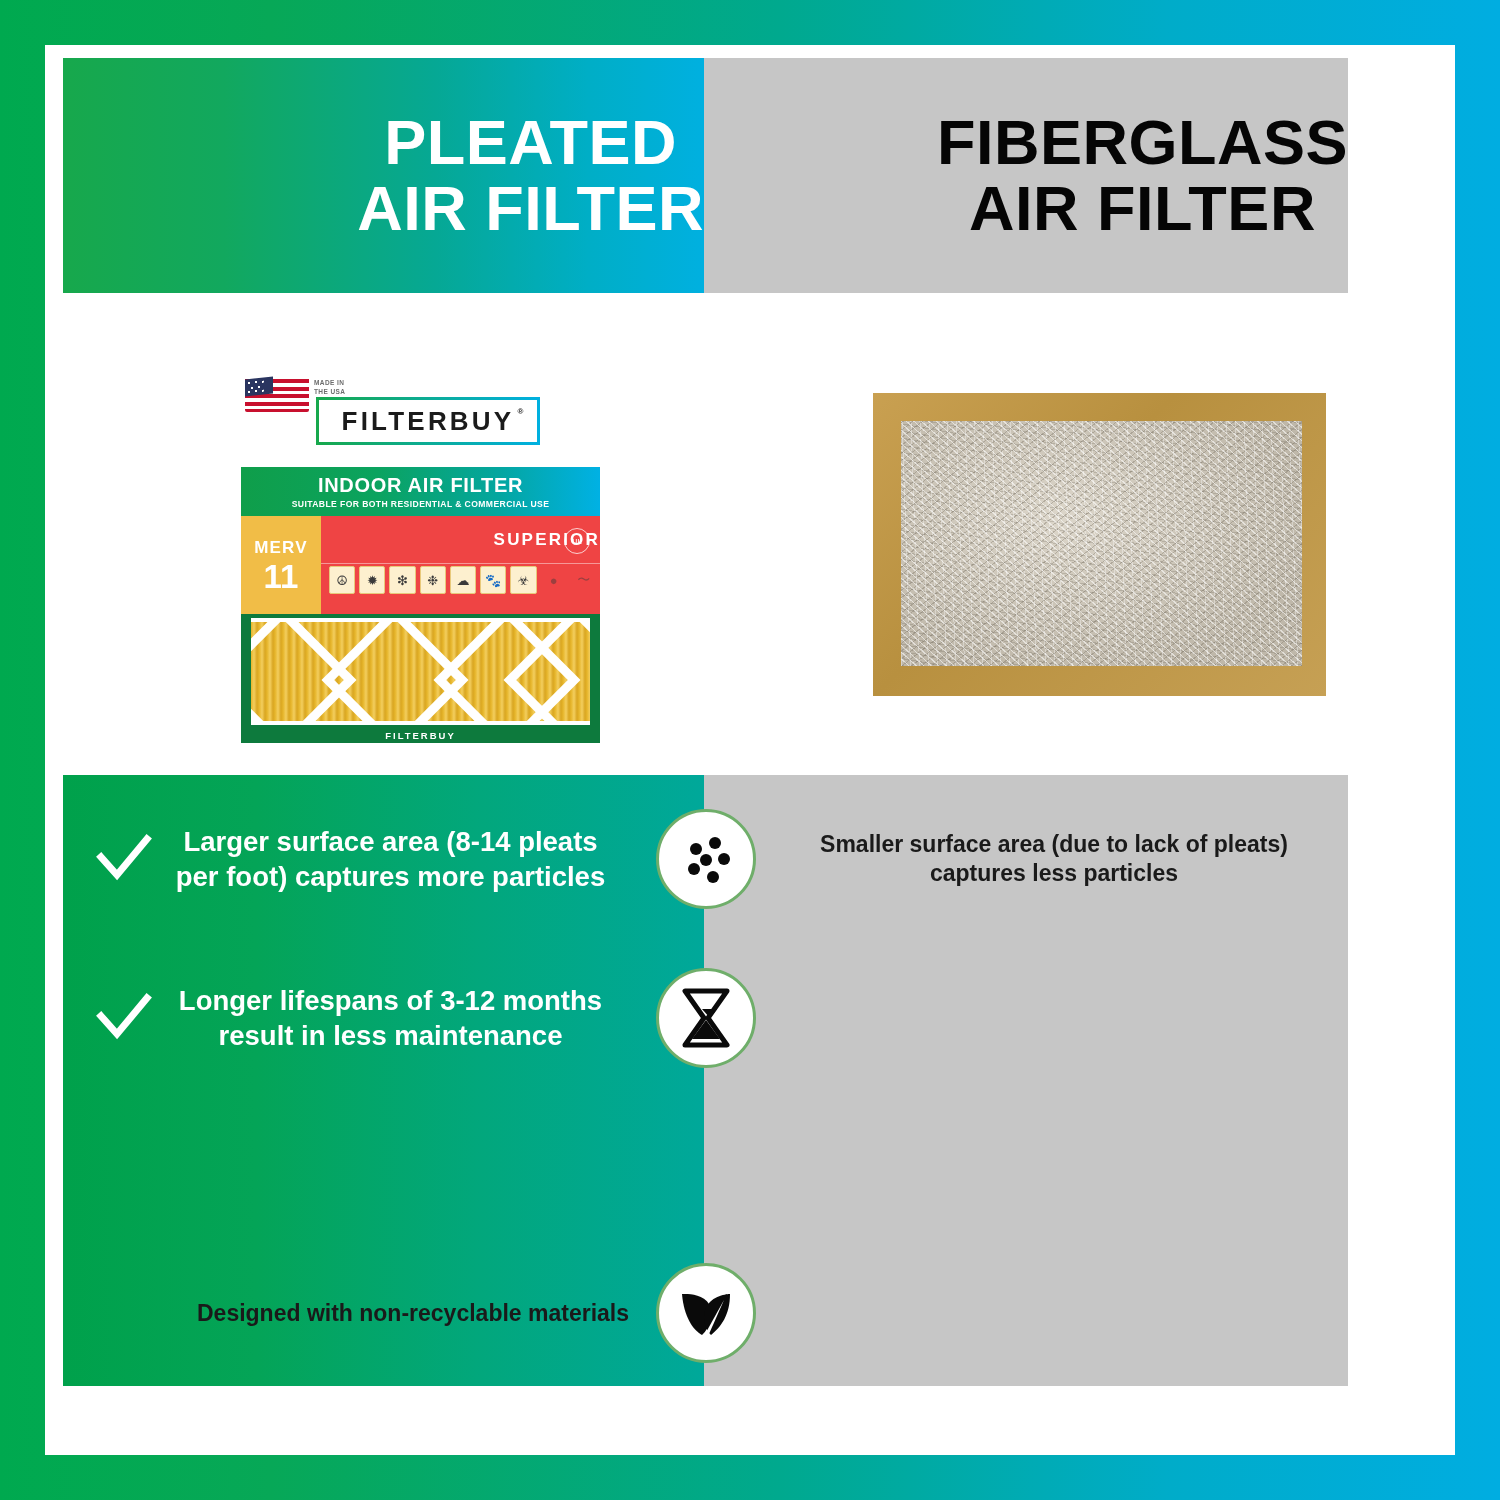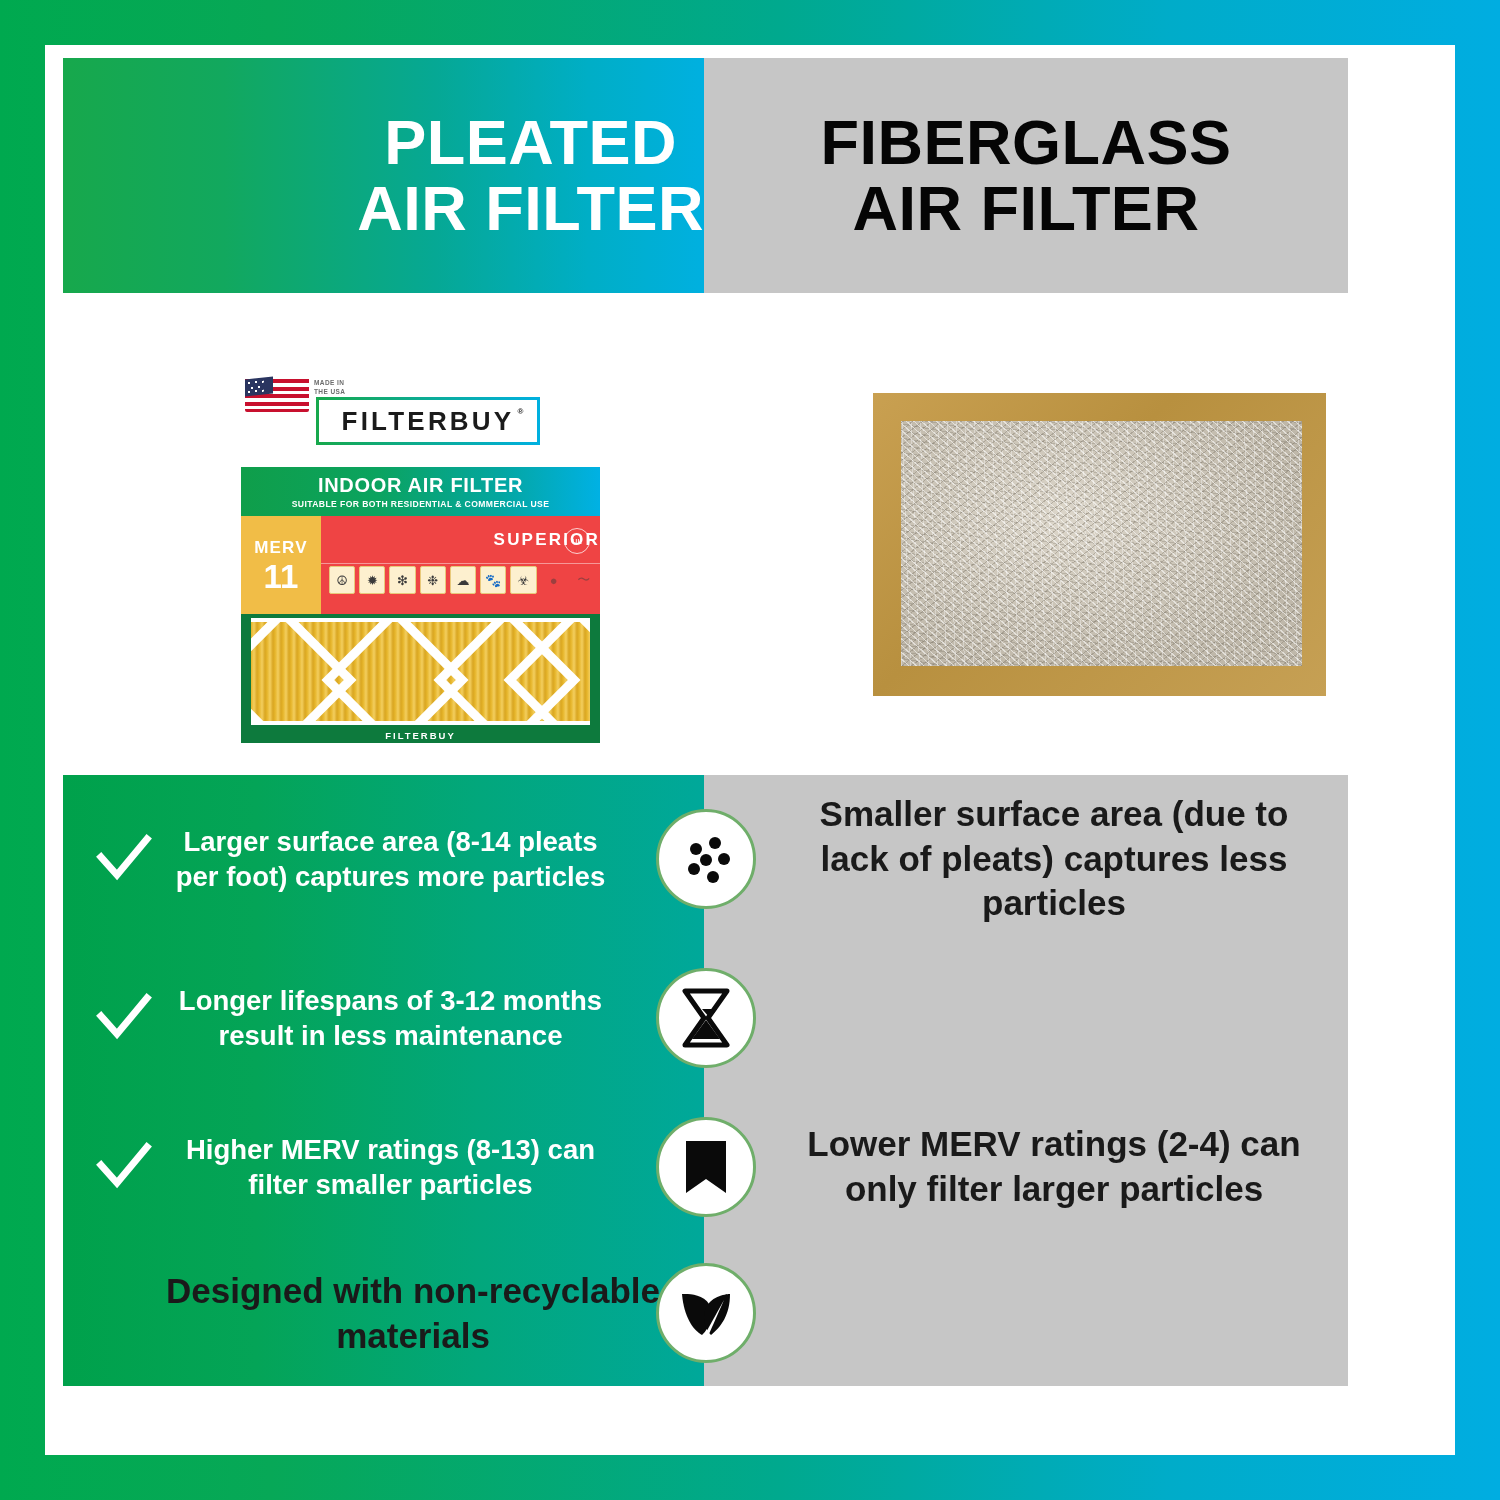--- a/index.html
+++ b/index.html
@@ -26,21 +26,21 @@
     display:flex;
   }
   .hdr-left{
     width:641px;height:100%;
     background:linear-gradient(90deg,#17a84c 0%,#12a85e 25%,#06a894 58%,#00aec6 82%,#00b0e0 100%);
     display:flex;align-items:center;justify-content:flex-end;
   }
   .hdr-right{
     width:644px;height:100%;
     background:#c6c6c6;
-    display:flex;align-items:center;justify-content:center;
+    display:flex;align-items:center;justify-content:flex-end;
   }
   .hdr-title{
     text-align:center;
     font-weight:bold;
     font-size:63px;
     line-height:1.04;
     letter-spacing:0.5px;
     white-space:pre-line;
   }
   .hdr-left .hdr-title{color:#ffffff;}
@@ -223,21 +223,21 @@
   }
   .txt-left{
     flex:1 1 auto;text-align:center;color:#ffffff;
     font-size:27.5px;font-weight:bold;line-height:1.28;
   }
   .cell-right{
     width:644px;padding:0 44px 0 100px;
   }
   .txt-right{
     flex:1 1 auto;text-align:center;color:#1a1a1a;
-    font-size:35px;font-weight:bold;line-height:1.28;
+    font-size:23px;font-weight:bold;line-height:1.28;
   }
   .badge{
     position:absolute;left:50%;transform:translateX(-50%);
     width:100px;height:100px;border-radius:50%;
     background:#ffffff;border:3px solid #6fae6a;
     display:flex;align-items:center;justify-content:center;
     box-sizing:border-box;z-index:5;
   }
 </style>
 </head>
@@ -357,36 +357,20 @@
         </div>
         <div class="badge" style="top:25px;">
           <svg width="58" height="62" viewBox="0 0 58 62">
             <path d="M8 4 H50 L31 31 L50 58 H8 L27 31 Z" fill="none" stroke="#0a0a0a" stroke-width="5" stroke-linejoin="round"></path>
             <path d="M15 52 H43 L29 33 Z" fill="#0a0a0a"></path>
             <path d="M25 22 H40 L33 31 Z" fill="#0a0a0a"></path>
           </svg>
         </div>
       </div>
 
-      <div class="row" style="top:318px;height:148px;">
-        <div class="cell cell-left">
-          <svg class="check" viewBox="0 0 58 58">
-            <path d="M6 27 L22 45 L52 9" stroke="#ffffff" stroke-width="7" fill="none" stroke-linecap="square"></path>
-          </svg>
-          <div class="txt-left">Higher MERV ratings (8-13) can filter smaller particles</div>
-        </div>
-        <div class="cell cell-right">
-          <div class="txt-right">Lower MERV ratings (2-4) can only filter larger particles</div>
-        </div>
-        <div class="badge" style="top:24px;">
-          <svg width="52" height="60" viewBox="0 0 52 60">
-            <path d="M6 4 H46 V56 L26 42 L6 56 Z" fill="#0a0a0a"></path>
-          </svg>
-        </div>
-      </div>
 
       <div class="row" style="top:466px;height:145px;">
         <div class="cell cell-right">
           <div class="txt-right">Designed with non-recyclable materials</div>
         </div>
         <div class="badge" style="top:22px;">
           <svg width="60" height="58" viewBox="0 0 60 58">
             <path d="M6 10 C6 10 26 8 33 20 C38 29 34 44 26 51 C17 46 8 33 6 10 Z" fill="#0a0a0a"></path>
             <path d="M54 10 C54 10 38 10 31 22 C25 32 29 45 35 51 C45 43 54 31 54 10 Z" fill="#0a0a0a"></path>
             <path d="M28 52 L48 16 L33 50 Z" fill="#ffffff"></path>

